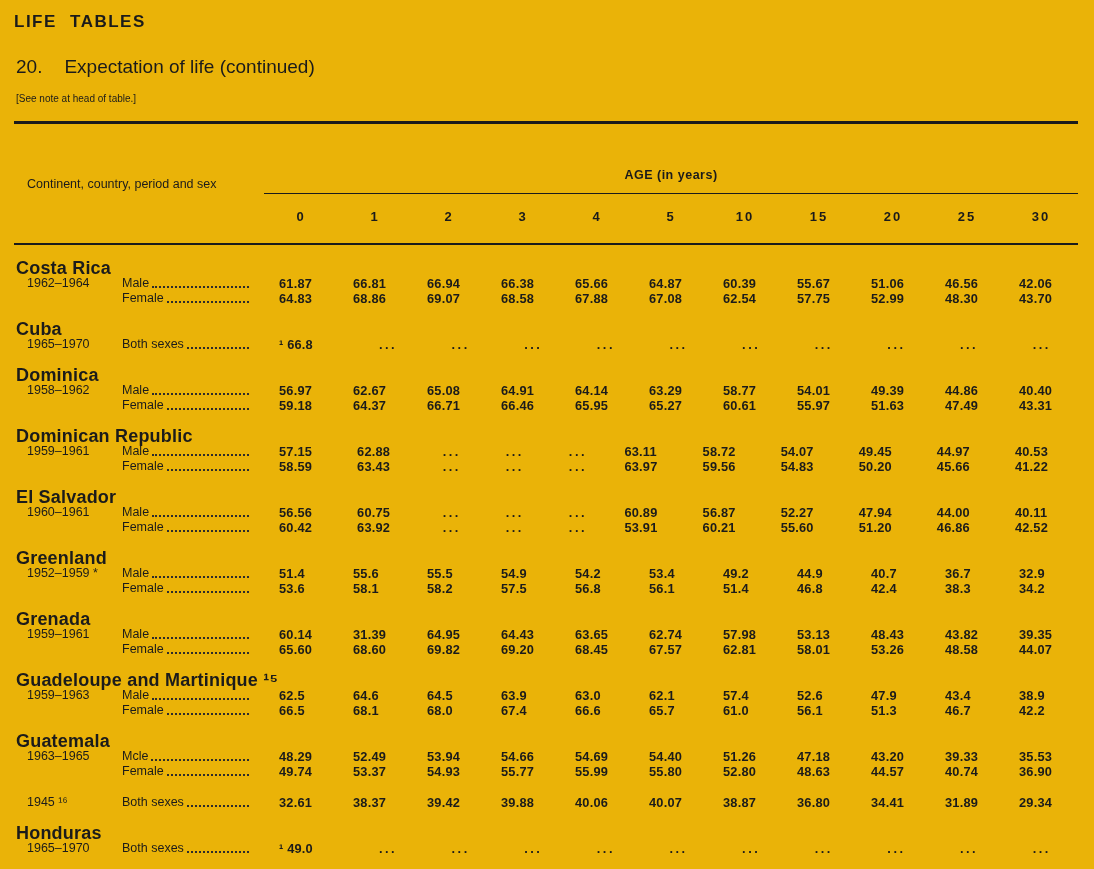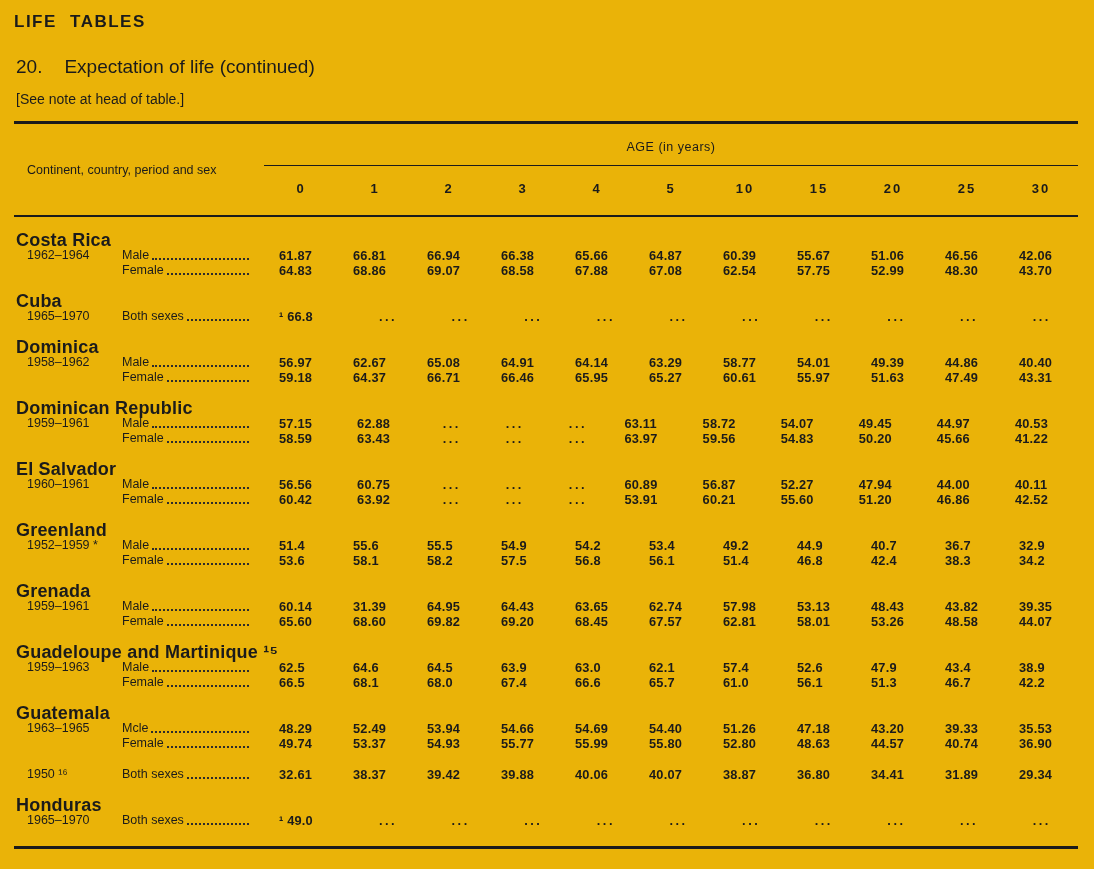--- a/index.html
+++ b/index.html
@@ -21,44 +21,45 @@
     word-spacing:7px;
   }
   .table-title {
     margin:24px 0 0 2px;
     font-size:19px; line-height:22px;
     font-weight:400;
   }
   .table-title .tnum { display:inline-block; margin-right:22px; }
   .note {
     margin:14px 0 12px 2px;
-    font-size:14px; line-height:14px;
+    font-size:10px; line-height:14px;
     font-weight:400;
   }
   .tbl { margin-top:15px; }
   .thead {
     display:flex;
     border-top:3px solid #1b1b1b;
     border-bottom:2px solid #1b1b1b;
   }
   .stub-h {
     width:250px; flex:0 0 250px;
     box-sizing:border-box;
     display:flex; align-items:center;
     padding-left:13px;
     font-size:12.5px;
   }
   .ages { flex:1; display:flex; flex-direction:column; }
   .age-title {
     text-align:center;
-    font-weight:400;
+    font-weight:700;
     font-size:12.5px; line-height:15px;
     padding:16px 0 10px;
     border-bottom:1px solid #1b1b1b;
     letter-spacing:0.5px;
+    margin-top:28px;
   }
   .age-cols { display:flex; padding:15px 0 19px; }
   .age-col {
     flex:1 1 0;
     text-align:center;
     font-weight:700;
     font-size:13px;
     letter-spacing:2px;
   }
   .tbody {
@@ -503,21 +504,21 @@
             <span class="val">52.80</span>
             <span class="val">48.63</span>
             <span class="val">44.57</span>
             <span class="val">40.74</span>
             <span class="val">36.90</span>
           </div>
         </div>
         <div class="group">
           <div class="drow">
             <div class="stub">
-              <span class="period">1950 ¹⁶</span>
+              <span class="period">1945 ¹⁶</span>
               <span class="sex">
                 <span class="sex-label">Both sexes</span>
                 <span class="leader"></span>
               </span>
             </div>
             <span class="val">32.61</span>
             <span class="val">38.37</span>
             <span class="val">39.42</span>
             <span class="val">39.88</span>
             <span class="val">40.06</span>

